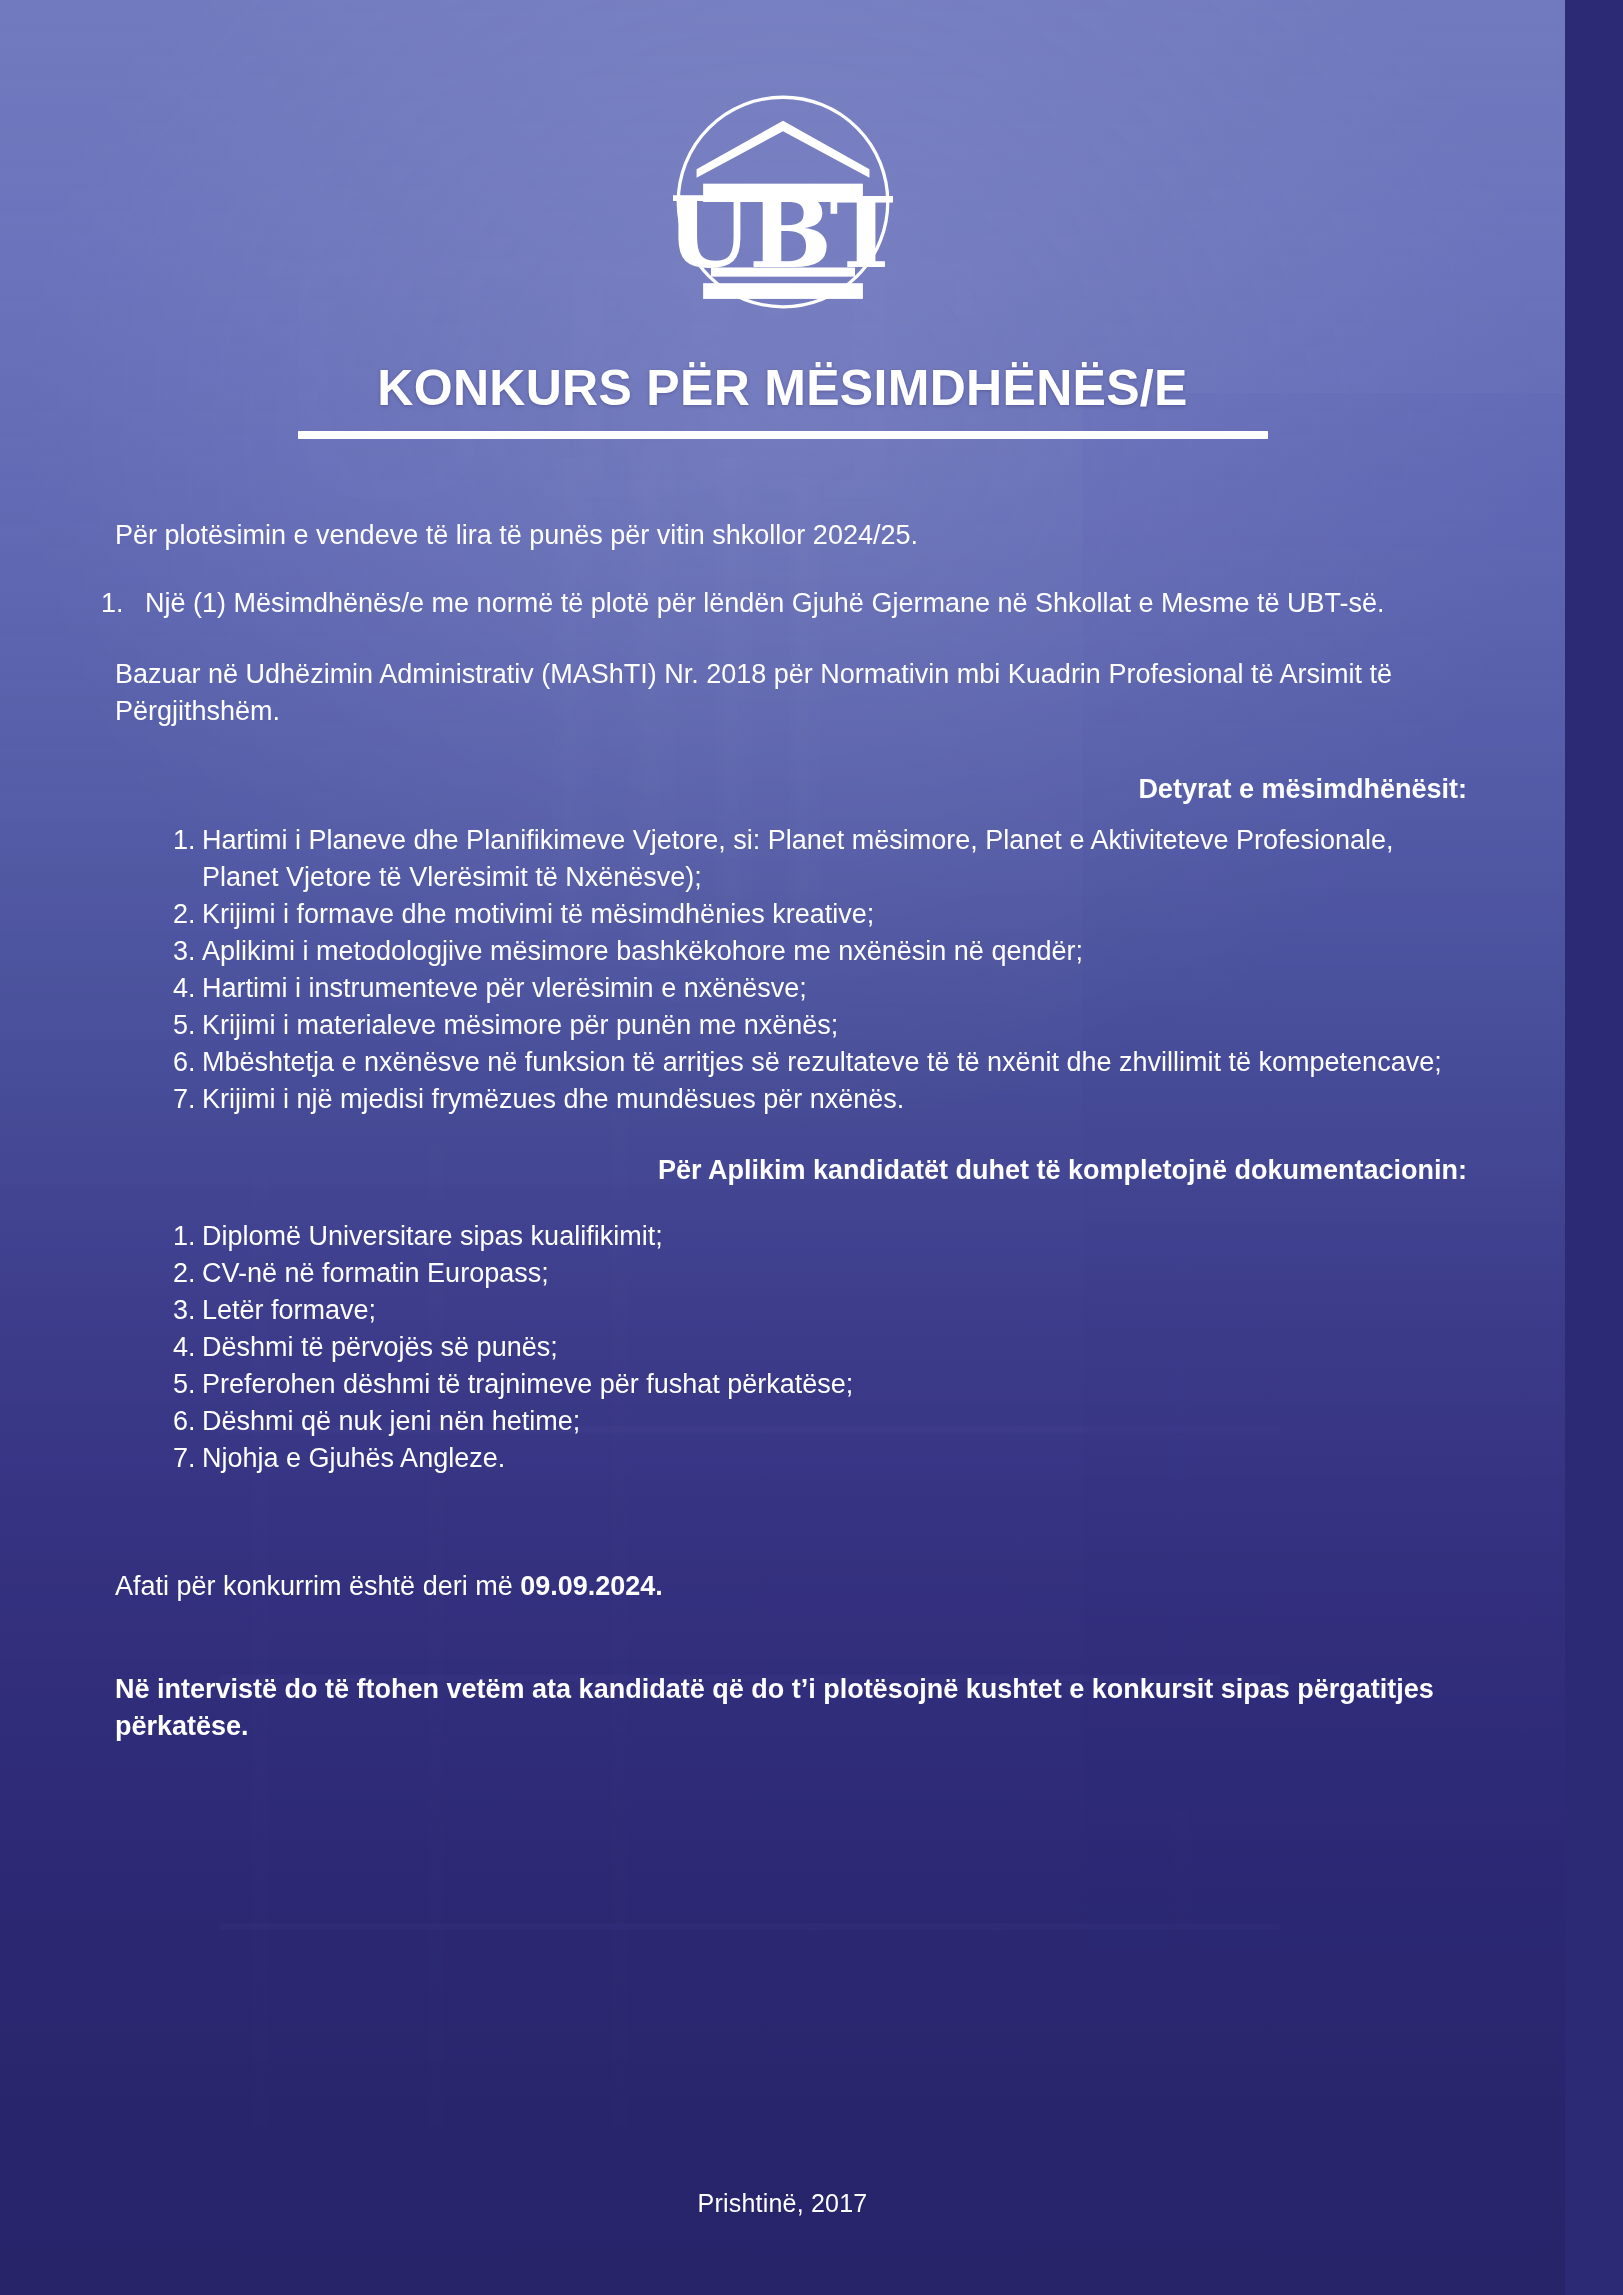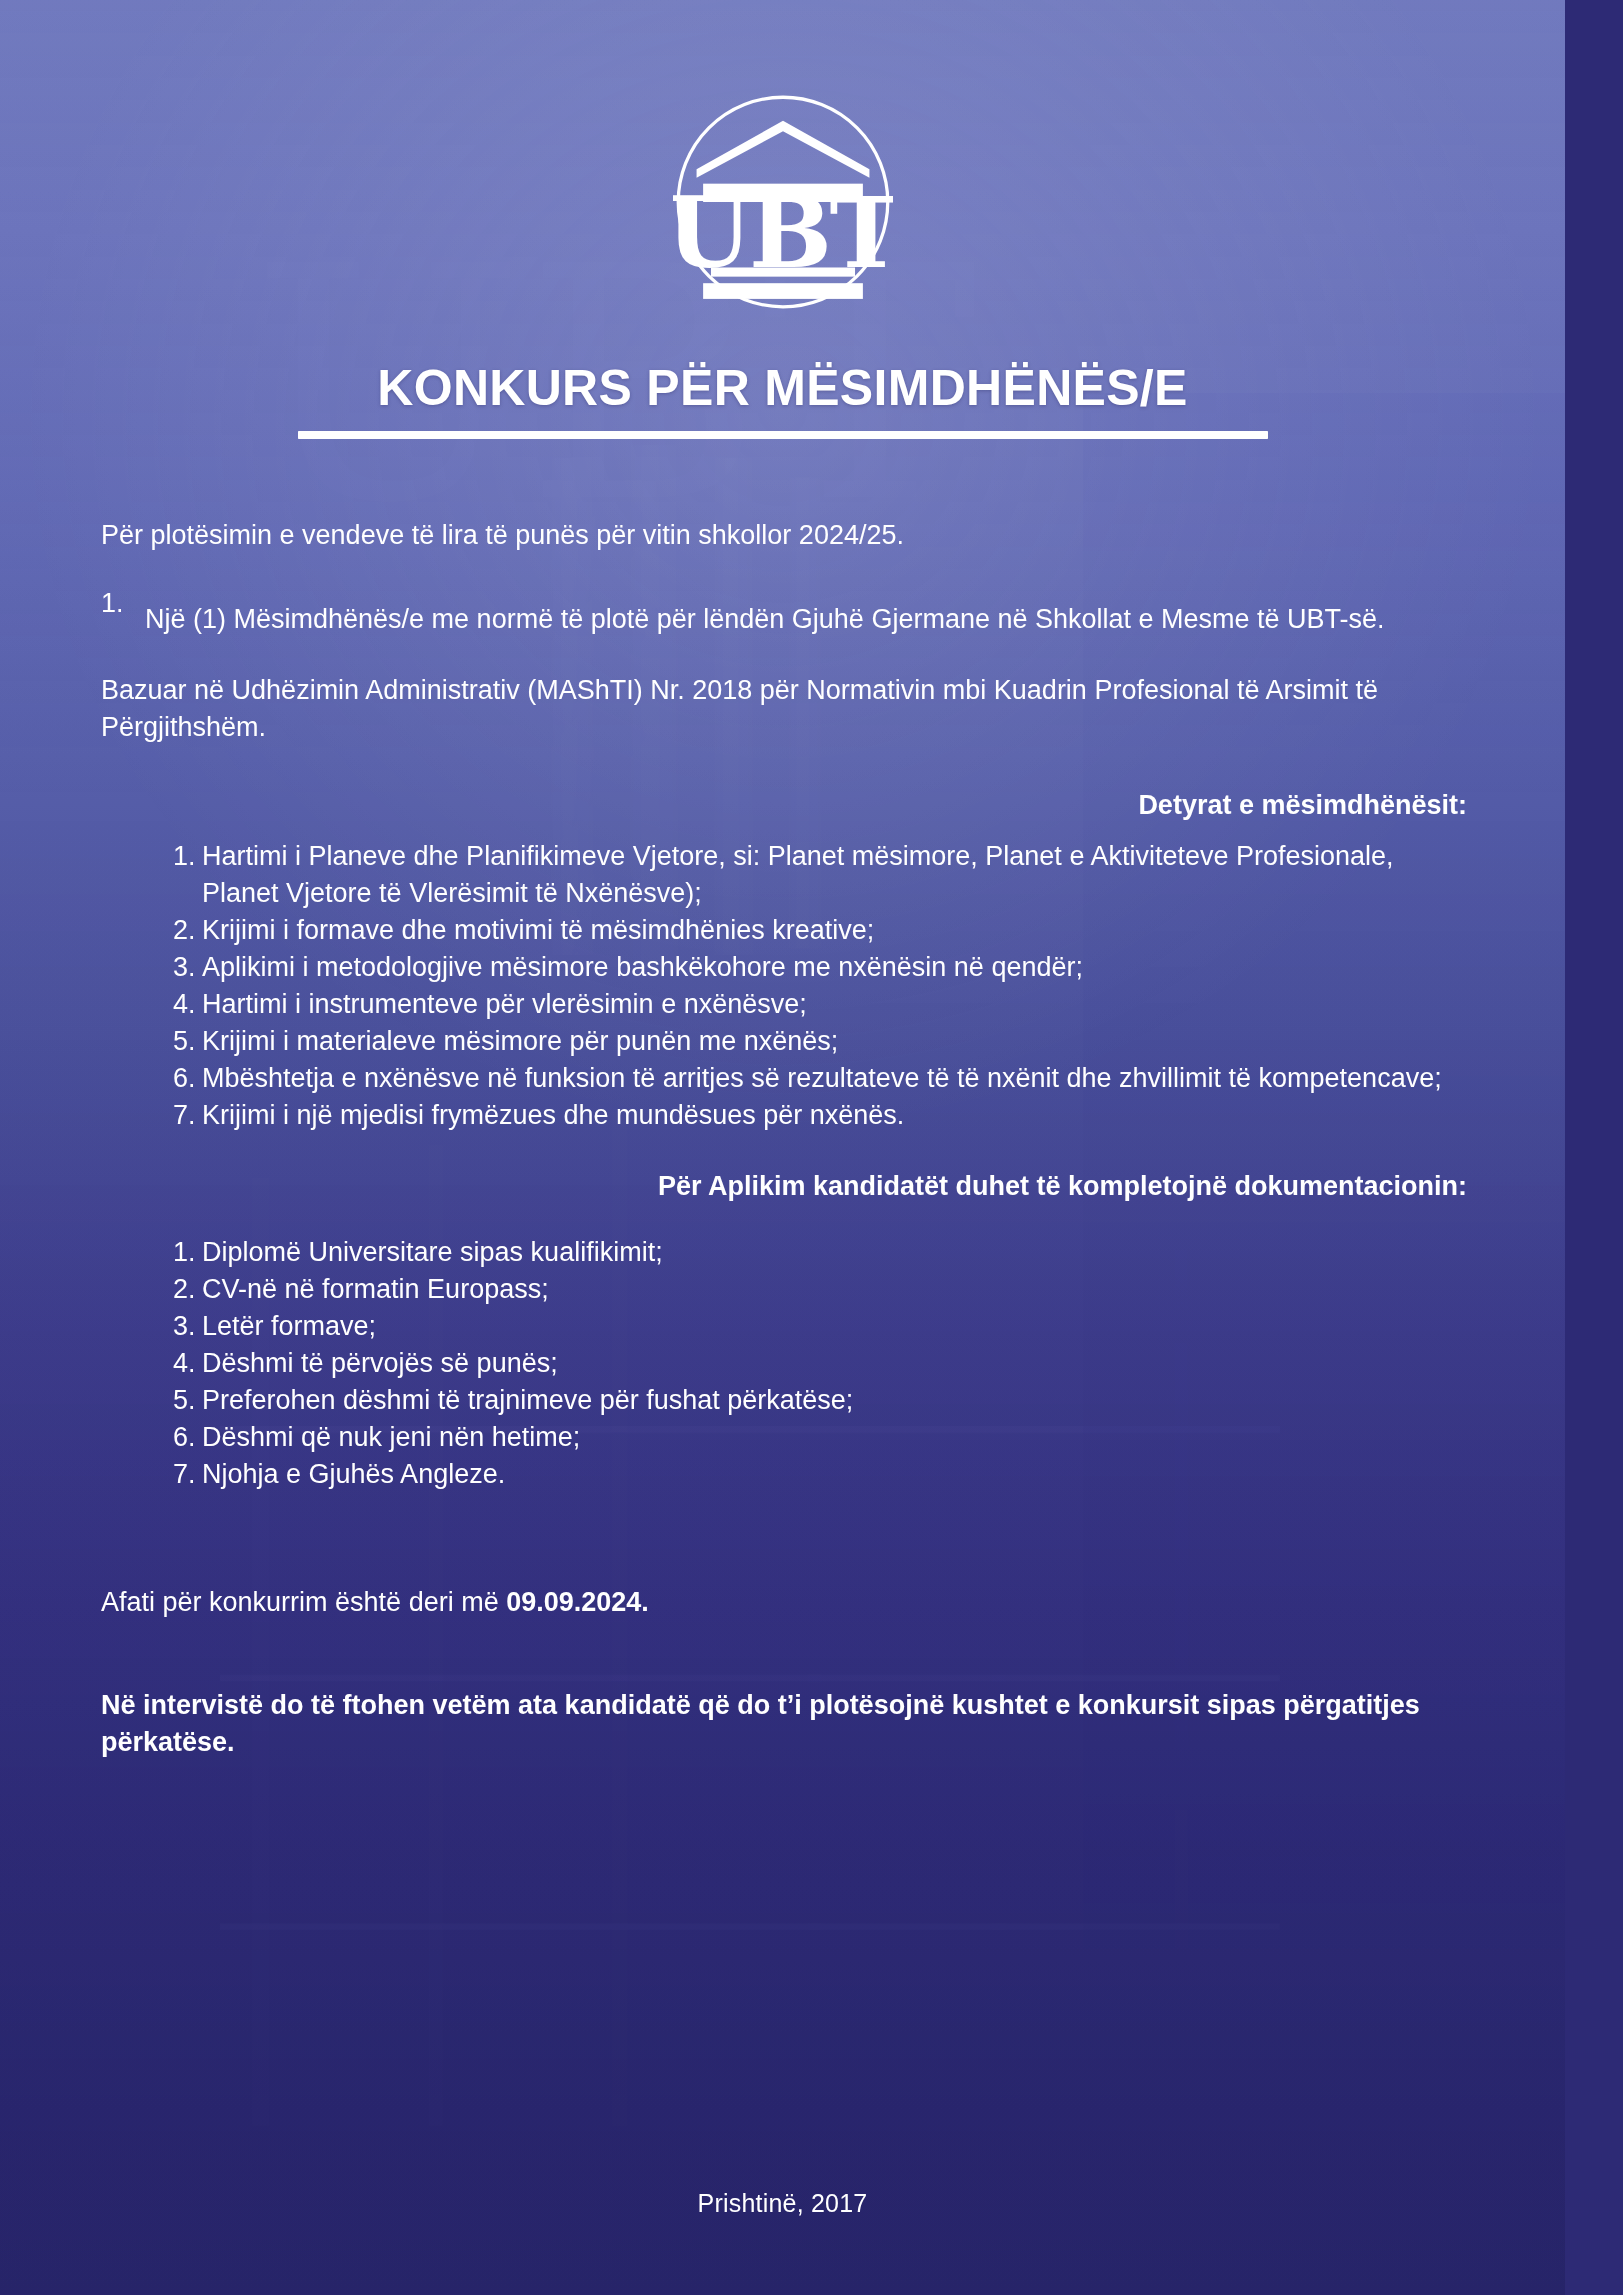--- a/index.html
+++ b/index.html
@@ -95,21 +95,21 @@
   .body {
     position: absolute;
     left: 101px;
     right: 98px;
     top: 517px;
     font-size: 27px;
     line-height: 1.37;
     font-weight: 400;
   }
 
-  .para { margin: 0 0 17px 0; }
+  .para { margin: 0 0 17px 14px; }
   .gap-lg { height: 34px; }
   .gap-md { height: 23.6px; }
   .gap-sm { height: 14.4px; }
 
   .strong { font-weight: bold; }
 
   
   .vacancy-list {
     list-style: none;
     margin: 0;
@@ -119,21 +119,20 @@
     display: flex;
     align-items: flex-start;
   }
   .vacancy-num {
     flex: 0 0 auto;
     width: 44px;
   }
   .vacancy-text {
     flex: 1 1 auto;
     padding-left: 0;
-    margin-top: 16px;
   }
 
   .section-heading {
     font-weight: bold;
     margin: 0 0 14.4px 0;
     text-align: right;
   }
 
   
   .num-list {

